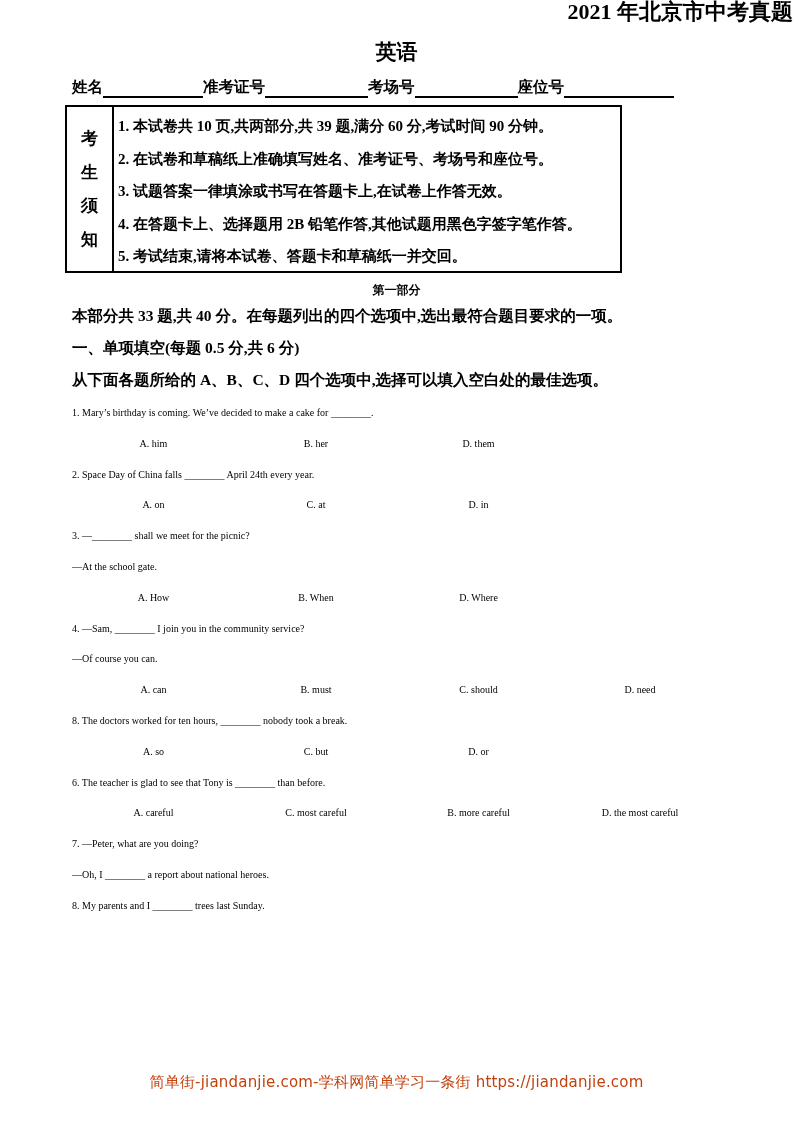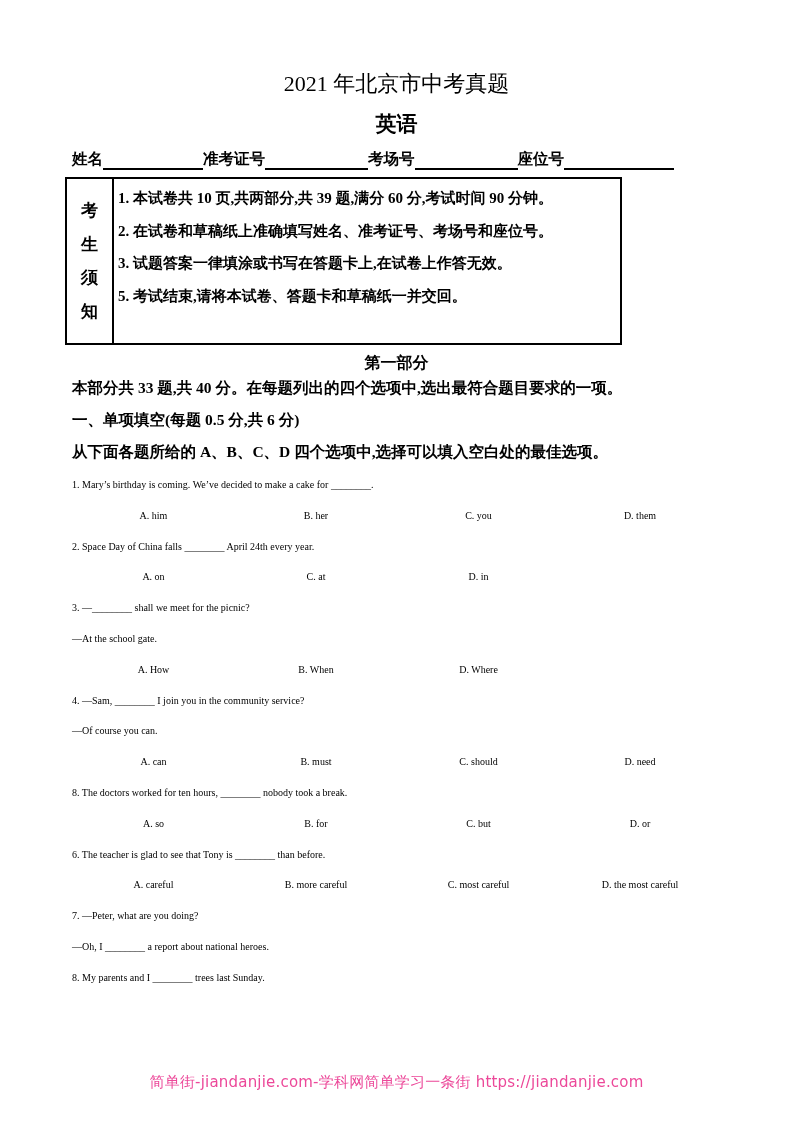--- a/index.html
+++ b/index.html
@@ -2,22 +2,22 @@
 <html><head>
 <meta charset="utf-8">
 <style>
   html,body { margin:0; padding:0; }
   body {
     width:793px; height:1122px; background:#ffffff; color:#000;
     font-family:"Liberation Serif","DejaVu Serif",serif;
     position:relative; overflow:hidden;
   }
   .title {
-    padding-top:72px; text-align:center;
-    font-size:22px; font-weight:400; line-height:24px;
+    text-align:right;
+    font-size:22px; font-weight:700; line-height:24px;
   }
   .subtitle {
     margin-top:16px; text-align:center;
     font-size:21px; font-weight:700; line-height:24px;
   }
   .info-line {
     display:flex; align-items:flex-end;
     margin:12px 0 0 72px; width:612px;
     font-weight:700; font-size:15.5px; height:22px; white-space:nowrap;
   }
@@ -28,36 +28,36 @@
     box-sizing:border-box; margin:7px 0 0 65px;
     width:557px; height:168px; border:2px solid #000; display:flex;
   }
   .notice-side {
     width:45px; border-right:2px solid #000; flex:none;
     display:flex; flex-direction:column; align-items:center; justify-content:space-evenly;
     font-weight:700; font-size:17px; padding:10px 0;
   }
   .notice-items { flex:1; padding:3px 0 0 4px; font-weight:700; font-size:15px; }
   .notice-item { line-height:32.5px; white-space:nowrap; }
-  .part-heading { margin-top:8px; text-align:center; font-size:16px; font-weight:700; line-height:19px; }
+  .part-heading { margin-top:8px; text-align:center; font-size:12px; font-weight:700; line-height:19px; }
   .para {
     margin-left:72px; width:648px; font-weight:700; font-size:15.5px;
     line-height:32px; white-space:nowrap;
   }
   #questions { margin-left:72px; width:648px; margin-top:2px; font-size:10px; }
   .q-line { height:30.8px; line-height:30.8px; white-space:nowrap; }
   .opt-row {
     display:grid; grid-template-columns:163px 162px 163px 1fr;
     height:30.8px; line-height:30.8px;
   }
   .opt { white-space:nowrap;text-align:center; }
   .footer {
     position:absolute; left:0; bottom:30px; width:100%; text-align:center;
     font-family:"DejaVu Sans","Liberation Sans",sans-serif;
-    font-size:15px; color:#ec4899; letter-spacing:0.2px;
+    font-size:15px; color:#c2410c; letter-spacing:0.2px;
   }
 </style>
 </head>
 <body>
 
 <div class="title">2021 年北京市中考真题</div>
 <div class="subtitle">英语</div>
 
 <div class="info-line">
   <span>姓名</span>
@@ -74,35 +74,35 @@
   <div class="notice-side">
     <span>考</span>
     <span>生</span>
     <span>须</span>
     <span>知</span>
   </div>
   <div class="notice-items">
     <div class="notice-item">1.  本试卷共 10 页,共两部分,共 39 题,满分 60 分,考试时间 90 分钟。</div>
     <div class="notice-item">2.  在试卷和草稿纸上准确填写姓名、准考证号、考场号和座位号。</div>
     <div class="notice-item">3.  试题答案一律填涂或书写在答题卡上,在试卷上作答无效。</div>
+    <div class="notice-item">4.  在答题卡上、选择题用 2B 铅笔作答,其他试题用黑色字签字笔作答。</div>
     <div class="notice-item">5.  考试结束,请将本试卷、答题卡和草稿纸一并交回。</div>
   </div>
 </div>
 
 <div class="part-heading">第一部分</div>
 <div class="para">本部分共 33 题,共 40 分。在每题列出的四个选项中,选出最符合题目要求的一项。</div>
 <div class="para">一、单项填空(每题 0.5 分,共 6 分)</div>
 <div class="para">从下面各题所给的 A、B、C、D 四个选项中,选择可以填入空白处的最佳选项。</div>
 
 <div id="questions">
     <div class="q-line">1. Mary’s birthday is coming. We’ve decided to make a cake for ________.</div>
     <div class="opt-row">
       <div class="opt">A. him</div>
       <div class="opt">B. her</div>
-      <div class="opt">C. you</div>
       <div class="opt">D. them</div>
     </div>
     <div class="q-line">2. Space Day of China falls ________ April 24th every year.</div>
     <div class="opt-row">
       <div class="opt">A. on</div>
       <div class="opt">C. at</div>
       <div class="opt">D. in</div>
     </div>
     <div class="q-line">3. —________ shall we meet for the picnic?</div>
     <div class="q-line">—At the school gate.</div>
@@ -115,29 +115,28 @@
     <div class="q-line">—Of course you can.</div>
     <div class="opt-row">
       <div class="opt">A. can</div>
       <div class="opt">B. must</div>
       <div class="opt">C. should</div>
       <div class="opt">D. need</div>
     </div>
     <div class="q-line">8. The doctors worked for ten hours, ________ nobody took a break.</div>
     <div class="opt-row">
       <div class="opt">A. so</div>
-      <div class="opt">B. for</div>
       <div class="opt">C. but</div>
       <div class="opt">D. or</div>
     </div>
     <div class="q-line">6. The teacher is glad to see that Tony is ________ than before.</div>
     <div class="opt-row">
       <div class="opt">A. careful</div>
+      <div class="opt">C. most careful</div>
       <div class="opt">B. more careful</div>
-      <div class="opt">C. most careful</div>
       <div class="opt">D. the most careful</div>
     </div>
     <div class="q-line">7. —Peter, what are you doing?</div>
     <div class="q-line">—Oh, I ________ a report about national heroes.</div>
     <div class="q-line">8. My parents and I ________ trees last Sunday.</div>
   </div>
 
 <div class="footer">简单街-jiandanjie.com-学科网简单学习一条街 https://jiandanjie.com</div>
 
 </body></html>

